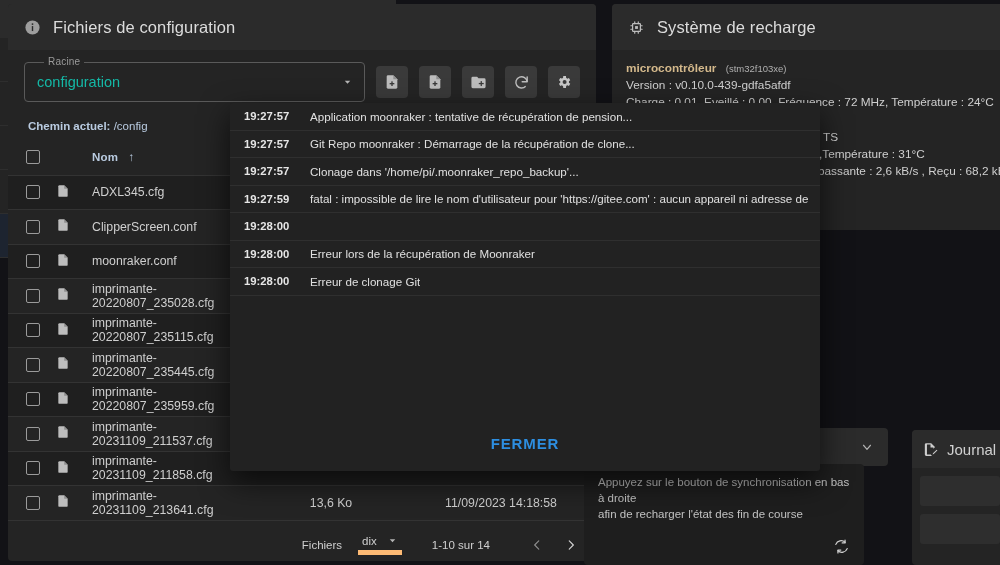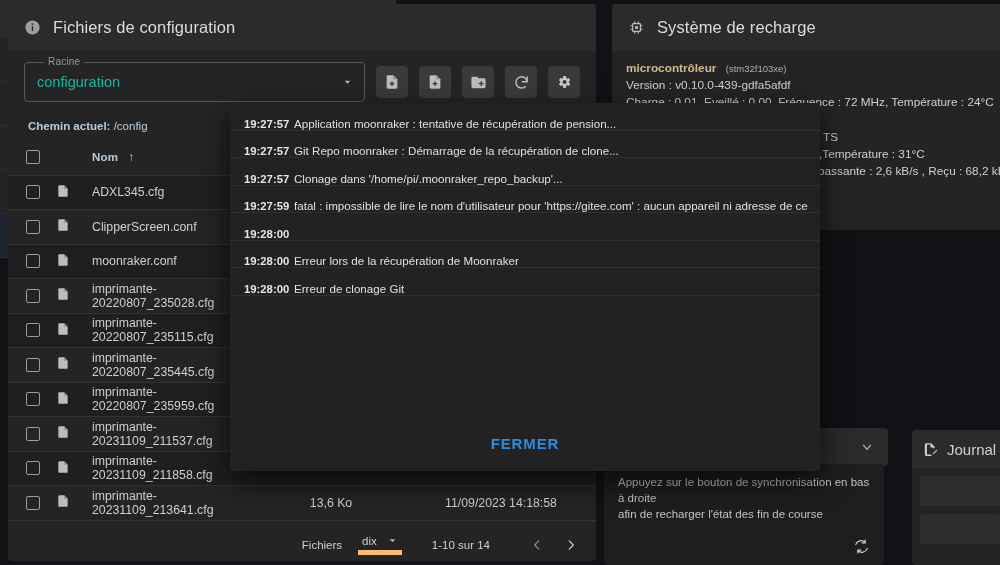--- a/index.html
+++ b/index.html
@@ -82,21 +82,21 @@
   
   #panel-b { left: 612px; top: 222px; width: 396px; height: 230px; background: #242424; }
   .p-row { height: 44px; border-bottom: 1px solid #2e2e2e; }
   .p-head { height: 38px; background: #2b2b2b; display:flex; align-items:center; padding:0 14px;
             color:#c9c9c9; font-size: 13.5px; }
   .p-hl { background: #1d2430; }
 
   #sel-card { left: 690px; top: 428px; width: 198px; height: 38px; background: #2b2b2b; border-radius: 4px; }
   #sel-card .caret { position: absolute; right: 14px; top: 12px; }
 
-  #tip-card { left: 604px; top: 464px; width: 280px; height: 101px; background: #1e1e1e; }
+  #tip-card { left: 584px; top: 464px; width: 280px; height: 101px; background: #1e1e1e; }
   .tip-txt { padding: 10px 14px 0 14px; font-size: 11.5px; color: #c2c2c2; line-height: 16px; }
   .sync-btn { position: absolute; right: 14px; bottom: 10px; }
 
   #journal-card { left: 912px; top: 430px; width: 96px; height: 135px; background: #242424; }
   #journal-card .jh { height: 38px; background: #2b2b2b; display: flex; align-items: center; gap: 8px; padding: 0 10px; }
   #journal-card .jt { font-size: 15px; color: #d0d0d0; white-space: nowrap; }
   #journal-card .jrow { height: 30px; margin: 8px 8px 0 8px; background: #2e2e2e; border-radius: 3px; }
 
   
   #dialog {
@@ -104,22 +104,22 @@
     background: #222222; border-radius: 3px;
     box-shadow: 0 11px 30px rgba(0,0,0,.65);
     display: flex; flex-direction: column; overflow: hidden;
   }
   .dlg-head {
     height: 37px; background: #2b2b2b; display: flex; align-items: center; gap: 11px;
     padding: 0 16px; color: #e2e2e2; font-size: 15.5px;
   }
   .dlg-log { flex: 1 1 auto; overflow: hidden; }
   .log-row {
-    display: flex; align-items: flex-end; height: 27.5px;
-    border-bottom: 1px solid #2f2f2f; padding: 0 10px 0 14px; gap: 0;
+    display: flex; align-items: center; height: 27.5px;
+    border-bottom: 1px solid #2f2f2f; padding: 0 10px 0 14px; gap: 16px;
   }
   .log-time { font-size: 11.3px; font-weight: bold; color: #e6e6e6; flex: none; width: 50px; }
   .log-msg  { font-size: 11.6px; color: #e0e0e0; white-space: nowrap; overflow: hidden; }
   .dlg-foot { height: 56px; display: flex; align-items: center; justify-content: center; }
   .btn-close {
     font-size: 15px; font-weight: bold; letter-spacing: .9px; color: #2d8ee0;
     background: transparent; border: 0; padding: 8px 14px; border-radius: 3px;
     font-family: "Liberation Sans", sans-serif;
   }
 </style>

